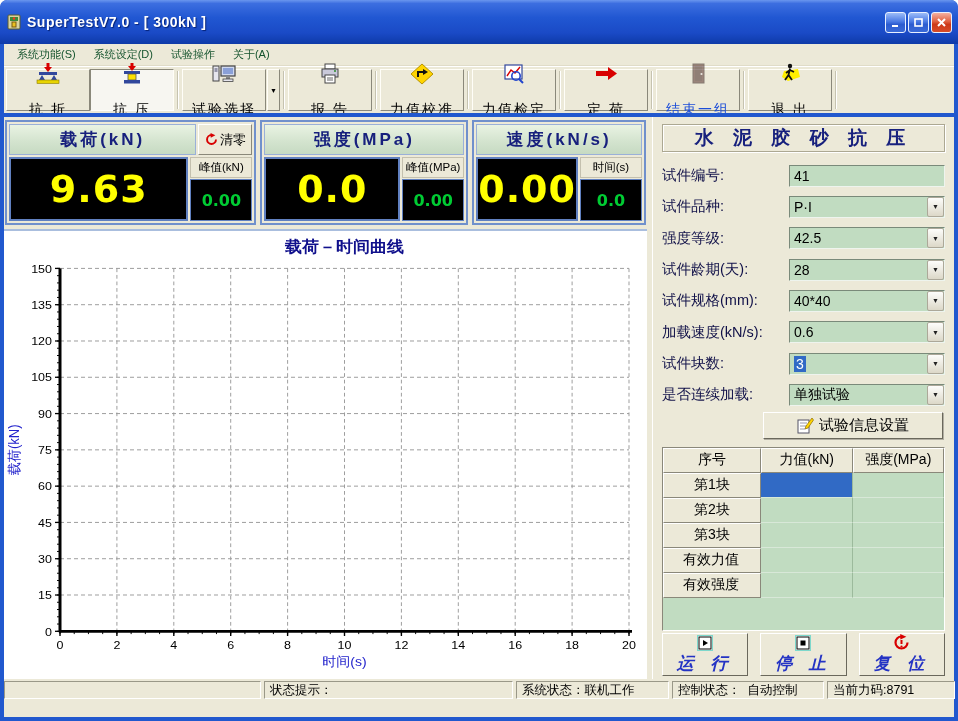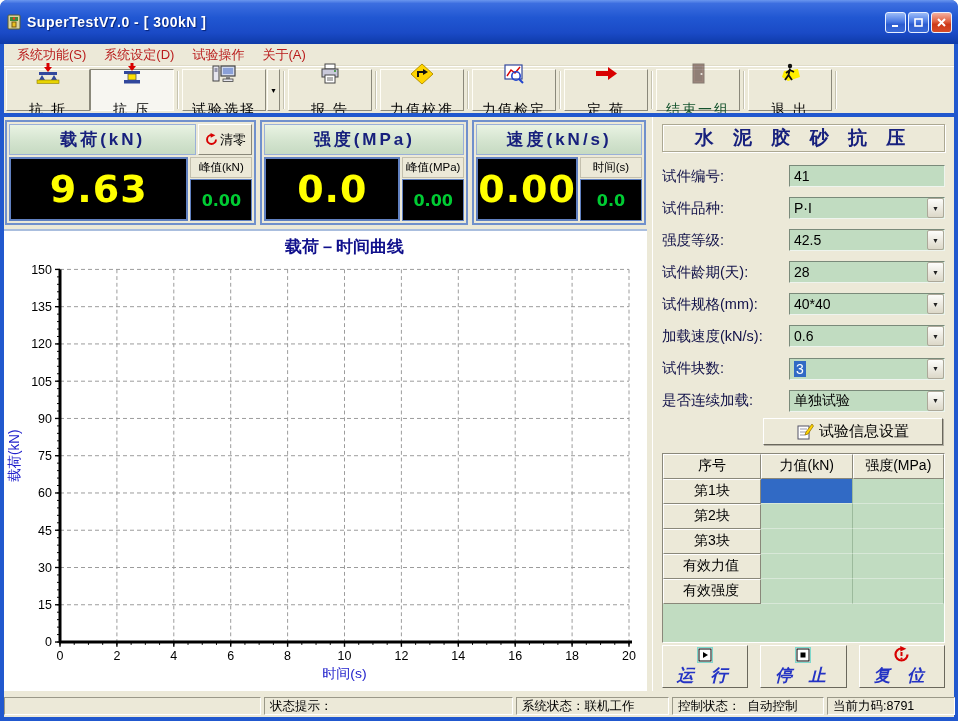--- a/index.html
+++ b/index.html
@@ -14,28 +14,28 @@
     background:linear-gradient(180deg,#6a96ee 0%,#3c6ee0 8%,#2157d2 40%,#1a4ac6 75%,#0e3aa8 100%);
     border-radius:7px 7px 0 0;}
   .title-text{flex:1;color:#fff;font-weight:bold;font-size:14px;text-shadow:1px 1px 1px #042278;letter-spacing:.5px;}
   .wbtns{display:flex;gap:2px;}
   .wbtn{width:21px;height:21px;border-radius:3px;border:1px solid #e8f0ff;display:flex;align-items:center;justify-content:center;
     background:linear-gradient(180deg,#9cbcf8 0%,#4a7ae4 45%,#2c5cd0 60%,#3a6ad8 100%);}
   .wbtn.close{background:linear-gradient(180deg,#f4b0a0 0%,#e06040 45%,#cc3818 60%,#d84c28 100%);}
 
   
   .menubar{height:22px;background:#ece9d8;display:flex;align-items:center;padding:0 4px;border-bottom:1px solid #e0dcc8;}
-  .mitem{padding:2px 9px;font-size:13px;color:#b91c1c;}
+  .mitem{padding:2px 9px;font-size:11px;color:#14532d;}
 
   
   .toolbar{height:47px;background:#ece9d8;display:flex;align-items:stretch;padding:2px 2px;border-top:1px solid #fff;}
   .tbtn{display:flex;flex-direction:column;align-items:center;justify-content:center;gap:16px;
     border:1px solid;border-color:#fffef8 #8a887a #8a887a #fffef8;background:#ece9d8;padding:1px 4px;min-width:84px;cursor:default;}
   .tbtn.pressed{background:#f7f6f1;border-color:#8a887a #fffef8 #fffef8 #8a887a;}
-  .tbtn.disabled .tlabel{color:#14532d;}
+  .tbtn.disabled .tlabel{color:#1d4ed8;}
   .tbtn.disabled .ticon{opacity:.5;filter:grayscale(.6);}
   .tlabel{font-size:14px;letter-spacing:2px;line-height:16px;}
   .ticon{height:22px;display:flex;align-items:flex-end;justify-content:center;}
   .tsep{width:0;border-left:1px solid #c6c3b0;border-right:1px solid #fff;margin:2px 3px;}
   .tdrop{width:13px;margin-left:1px;display:flex;align-items:center;justify-content:center;
     border:1px solid;border-color:#fffef8 #8a887a #8a887a #fffef8;background:#ece9d8;font-size:7px;}
 
   
   .client{flex:1;display:flex;background:#ece9d8;border-top:4px solid #2158ce;min-height:0;}
   .left-col{width:643px;display:flex;flex-direction:column;min-height:0;}
@@ -84,21 +84,21 @@
   .tcell-btn.left{justify-content:flex-start;padding-left:19px;}
   .tcell-data{height:25px;border-right:1px solid #9cba9c;border-bottom:1px solid #d8e8d8;}
   .tcell-data.selected{background:#316ac5;}
 
   .actions{margin-top:auto;display:flex;gap:12px;padding:2px 9px 3px;}
   .abtn{flex:1;height:43px;background:#ece9d8;border:1px solid;border-color:#fff #6a685c #6a685c #fff;
     display:flex;flex-direction:column;align-items:center;justify-content:center;gap:1px;cursor:default;}
   .albl{font-size:17px;font-weight:bold;font-style:italic;color:#2433c4;letter-spacing:6px;}
 
   
-  .statusbar{height:26px;background:#ece9d8;display:flex;gap:3px;align-items:flex-end;padding:2px 0;}
+  .statusbar{height:38px;background:#ece9d8;display:flex;gap:3px;align-items:flex-start;padding:2px 0;}
   .sseg{height:18px;border:1px solid;border-color:#9a9888 #fff #fff #9a9888;display:flex;align-items:center;
     padding:0 5px;font-size:12.5px;white-space:pre;overflow:hidden;flex-shrink:0;}
   .sseg.s0{width:257px;}
   .sseg.s1{width:249px;}
   .sseg.s2{width:153px;}
   .sseg.s3{width:152px;}
   .sseg.s4{width:128px;}
 </style>
 </head>
 <body>

